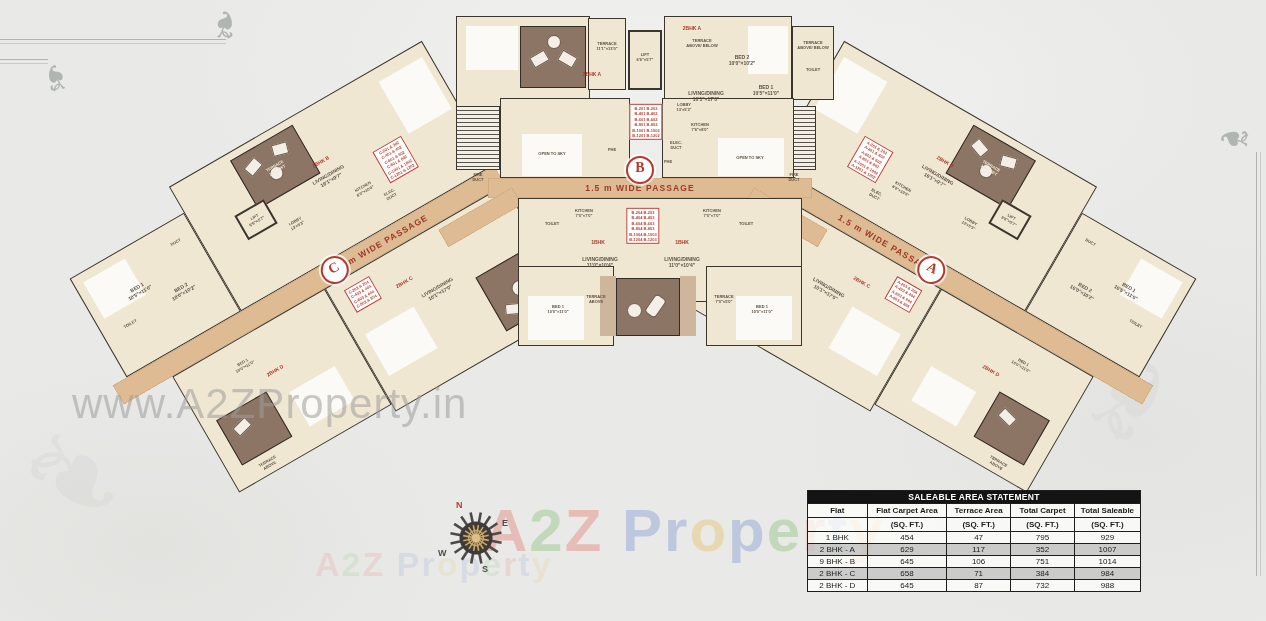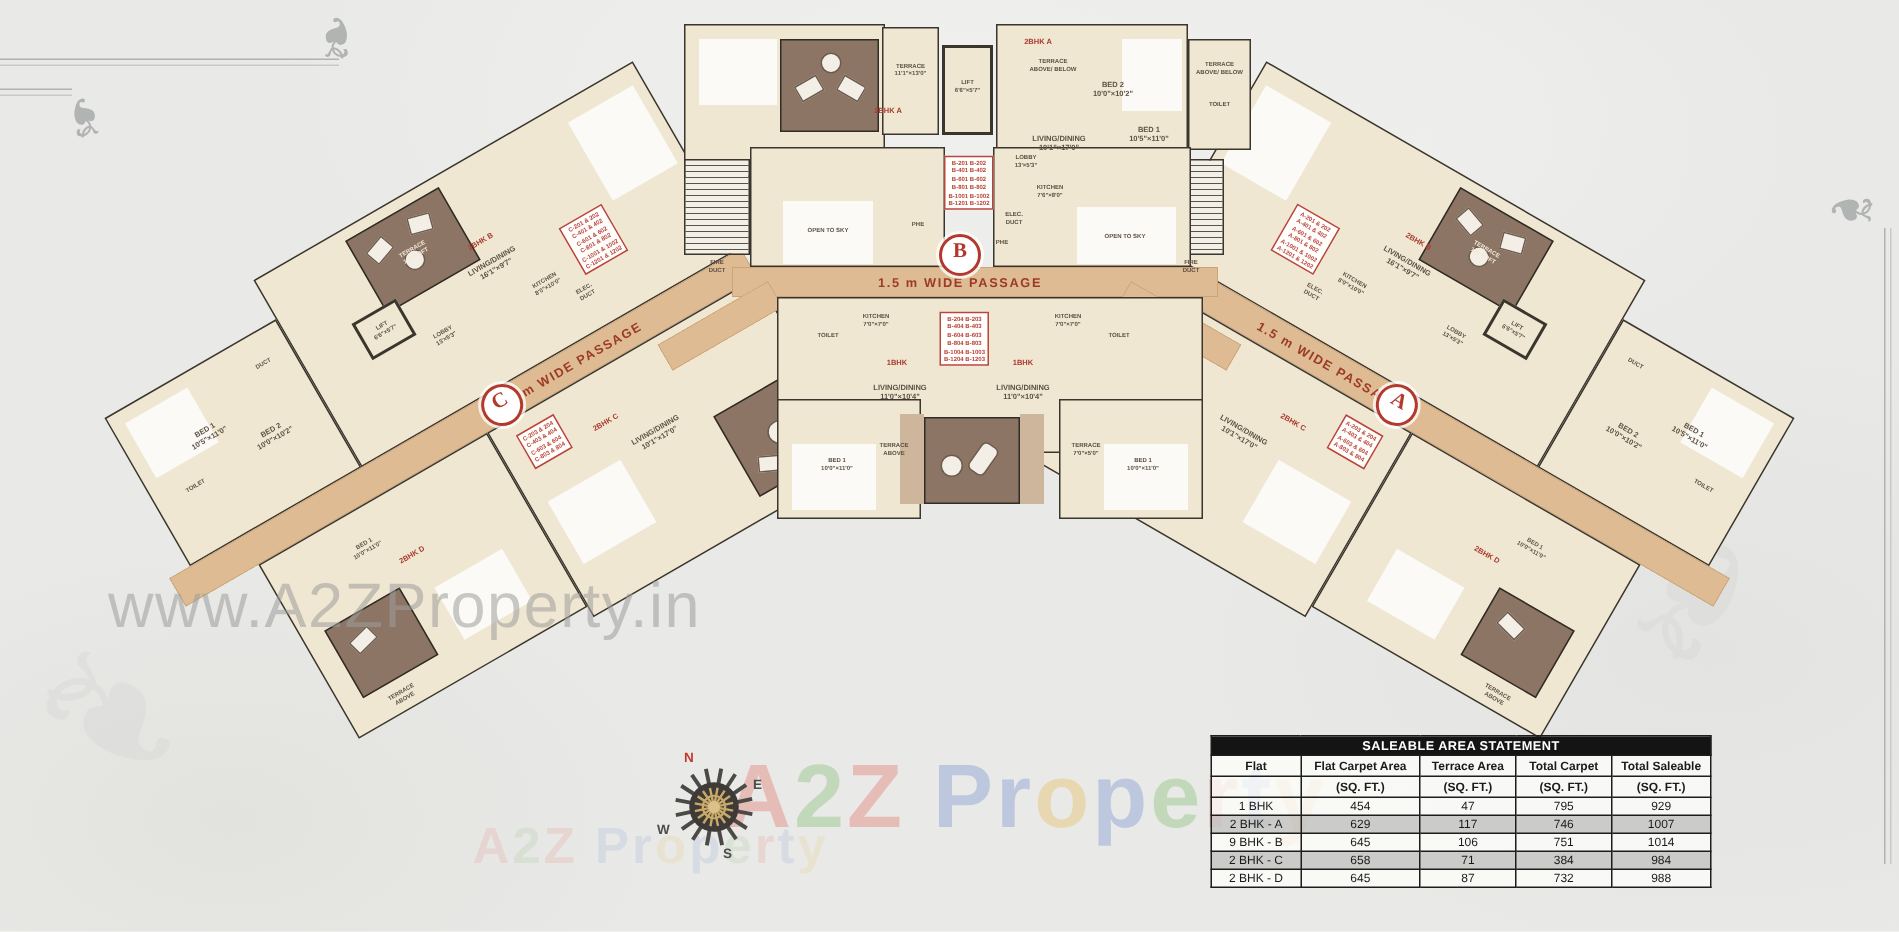--- a/index.html
+++ b/index.html
@@ -376,21 +376,21 @@
     <td>1 BHK</td>
     <td>454</td>
     <td>47</td>
     <td>795</td>
     <td>929</td>
   </tr>
   <tr class="alt">
     <td>2 BHK - A</td>
     <td>629</td>
     <td>117</td>
-    <td>746</td>
+    <td>352</td>
     <td>1007</td>
   </tr>
   <tr>
     <td>9 BHK - B</td>
     <td>645</td>
     <td>106</td>
     <td>751</td>
     <td>1014</td>
   </tr>
   <tr class="alt">

